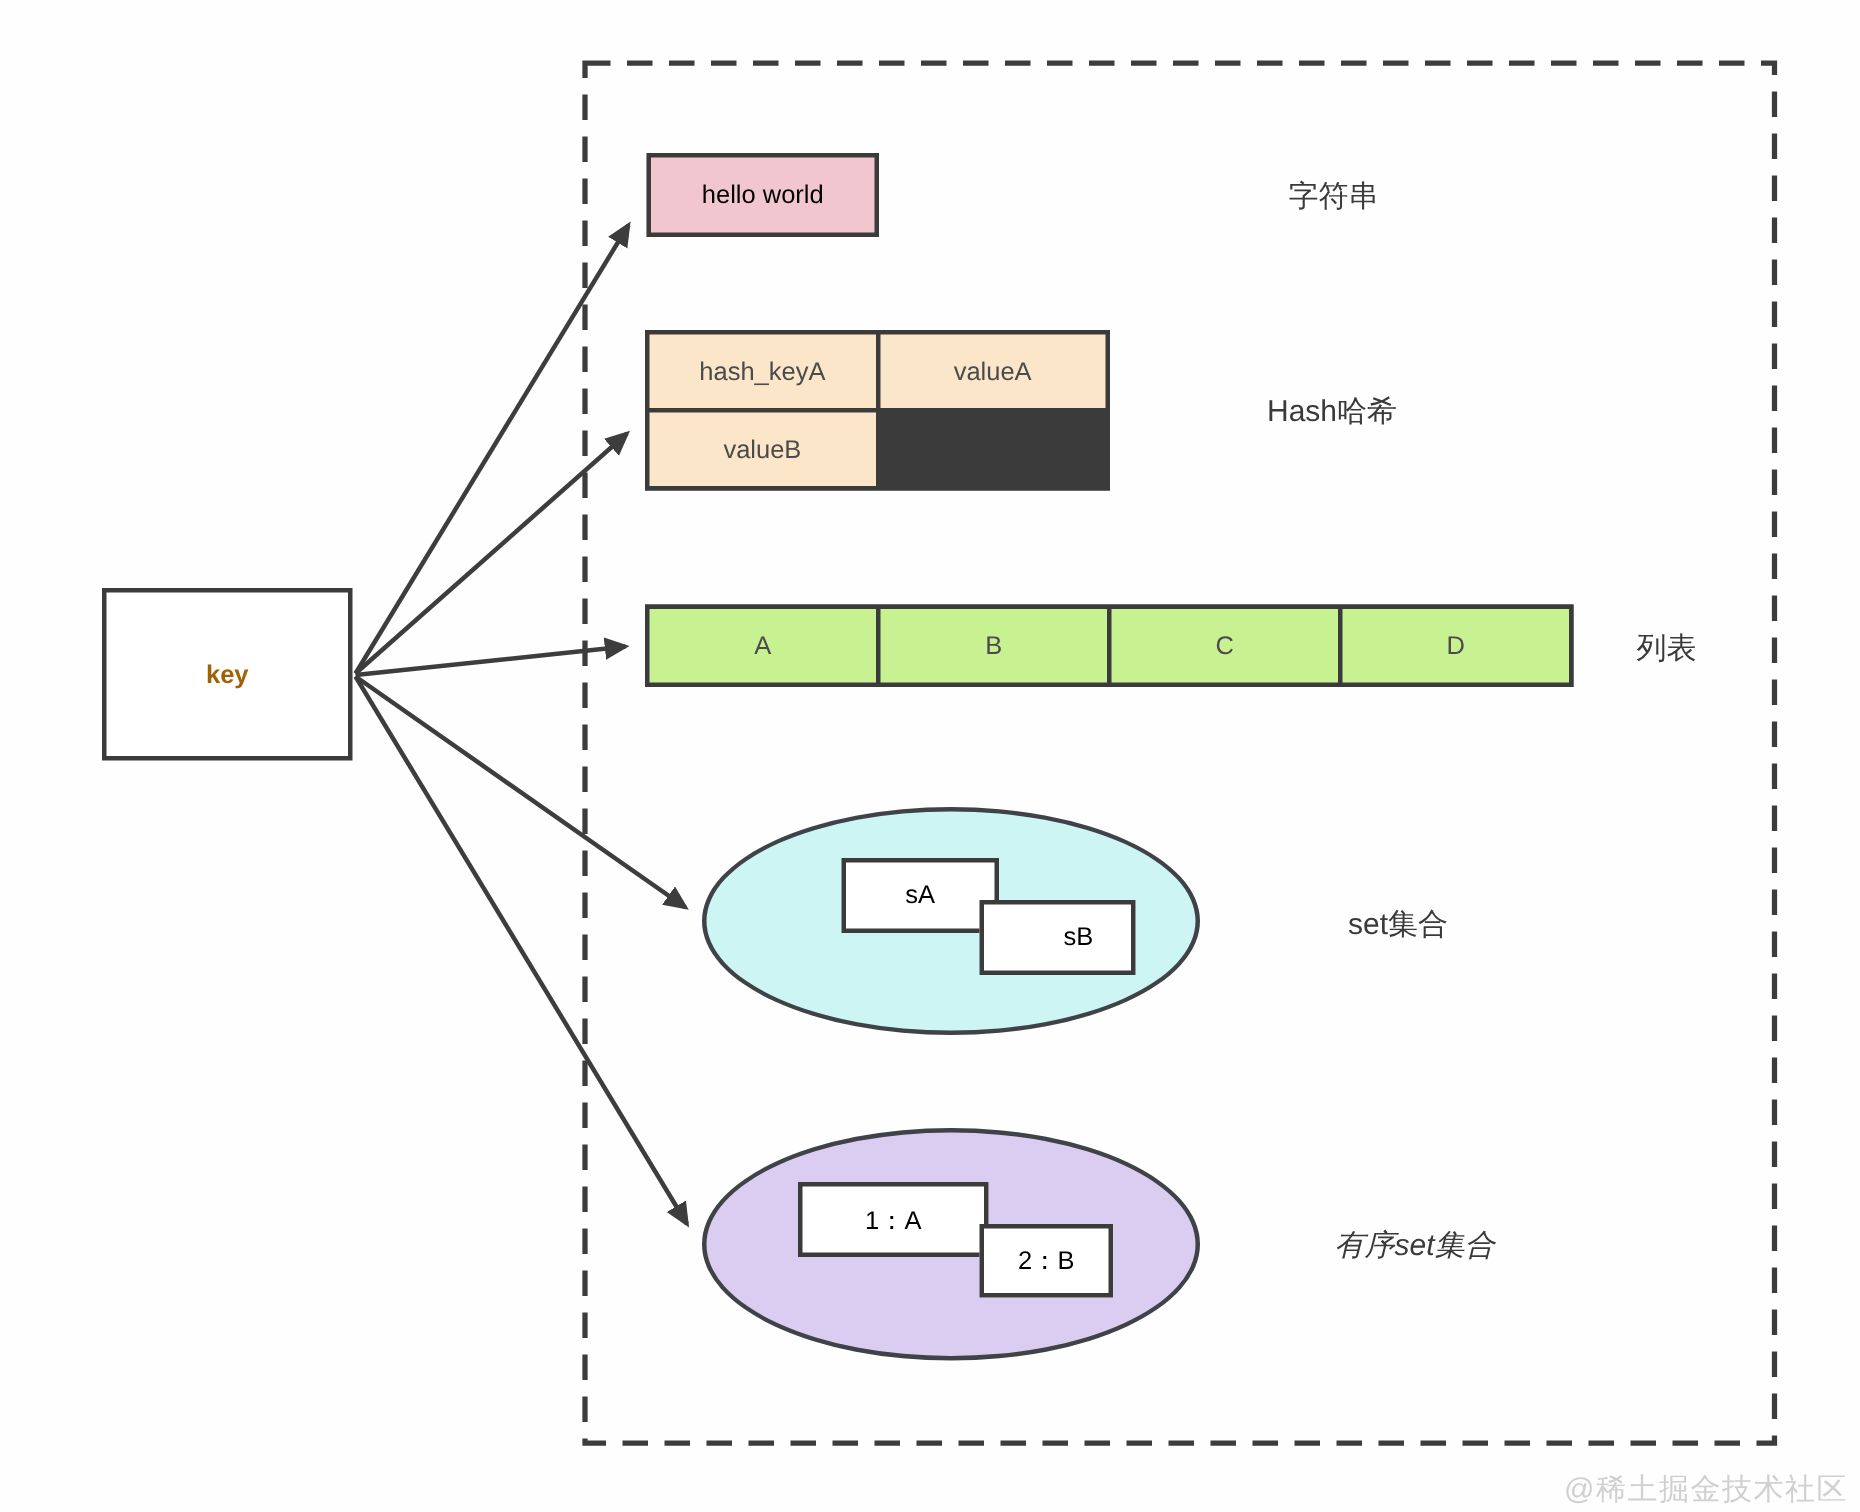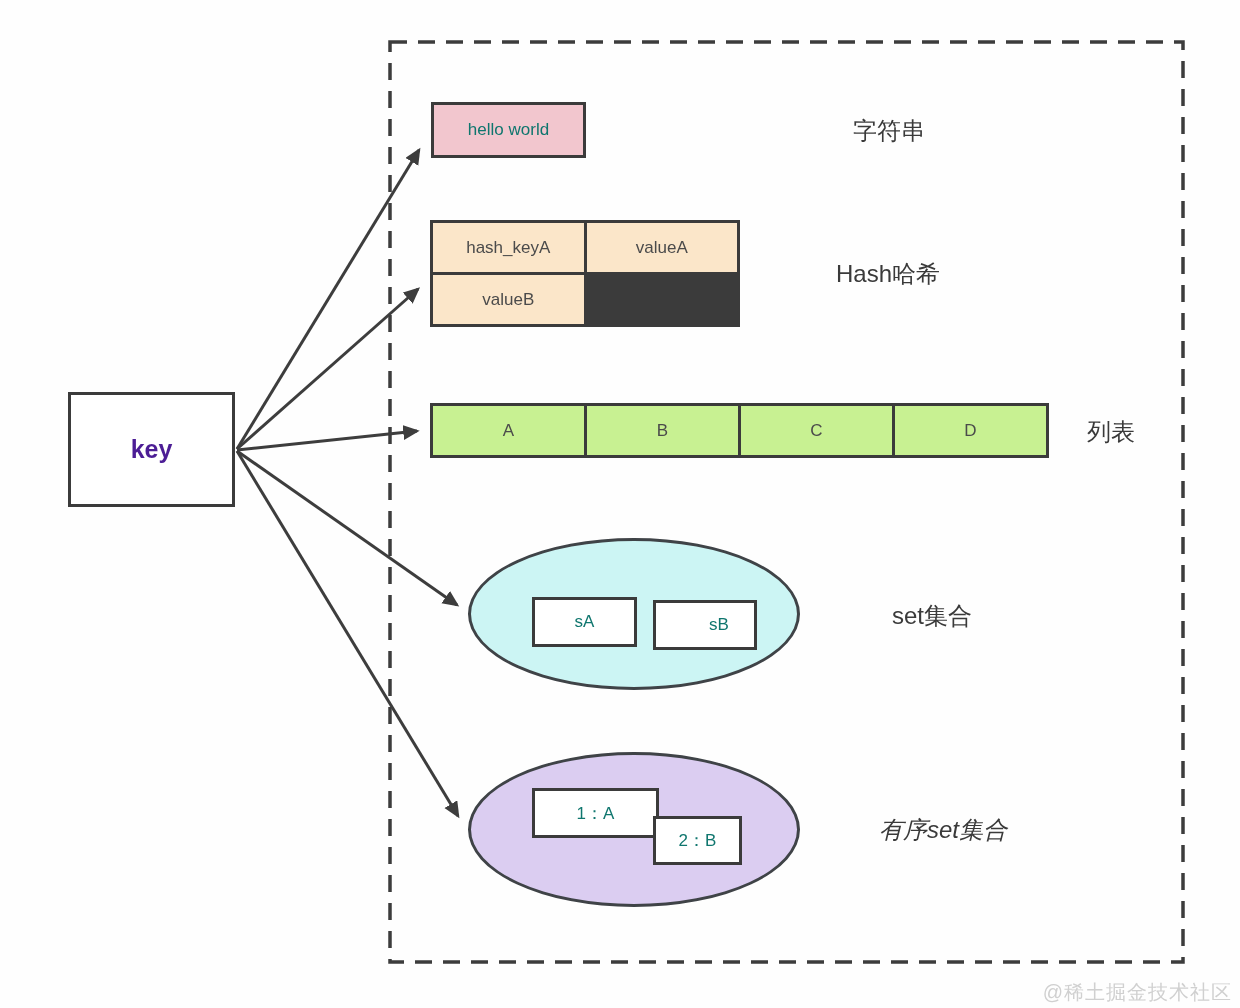--- a/index.html
+++ b/index.html
@@ -31,29 +31,29 @@
     stroke-width: 3;
     fill: none;
   }
   .node {
     position: absolute;
     display: flex;
     align-items: center;
     justify-content: center;
     border: 3px solid #3b3b3b;
     font-size: 17px;
-    color: #0f766e;
+    color: #000000;
     white-space: nowrap;
   }
   .key-box {
     left: 68px; top: 392px; width: 167px; height: 115px;
     background: #ffffff;
-    font-size: 25px;
+    font-size: 17px;
     font-weight: bold;
-    color: #4c1d95;
+    color: #a16207;
   }
   .string-box { left: 431px; top: 102px; width: 155px; height: 56px; background: #f2c6ce; }
   .grid-table {
     position: absolute;
     display: grid;
     gap: 3px;
     background: #3b3b3b;
     border: 3px solid #3b3b3b;
   }
   .hash-table {
@@ -76,28 +76,28 @@
   .hash-cell { background: #fbe6c9; }
   .list-cell { background: #c8f192; }
   .ellipse {
     position: absolute;
     border: 3px solid #3f4347;
     border-radius: 50%;
   }
   .set-ellipse  { left: 468px; top: 538px; width: 332px; height: 152px; background: #ccf5f4; }
   .zset-ellipse { left: 468px; top: 752px; width: 332px; height: 155px; background: #dbcdf1; }
   .member-box { background: #ffffff; }
-  .set-a  { left: 532px; top: 572px; width: 105px; height: 50px; margin-top: 25px; }
+  .set-a  { left: 561px; top: 572px; width: 105px; height: 50px; }
   .set-b  { left: 653px; top: 600px; width: 104px; height: 50px; padding-left: 28px; }
   .zset-a { left: 532px; top: 788px; width: 127px; height: 50px; }
   .zset-b { left: 653px; top: 816px; width: 89px; height: 49px; }
   .side-label {
     position: absolute;
     transform: translate(-50%, -50%);
-    font-size: 24px;
+    font-size: 20px;
     color: #3a3a3a;
     white-space: nowrap;
   }
   .lbl-string { left: 889px;  top: 131px; }
   .lbl-hash   { left: 888px;  top: 274px; }
   .lbl-list   { left: 1111px; top: 432px; }
   .lbl-set    { left: 932px;  top: 616px; }
   .lbl-zset   { left: 943px;  top: 830px; font-style: italic; }
   .watermark {
     position: absolute;

